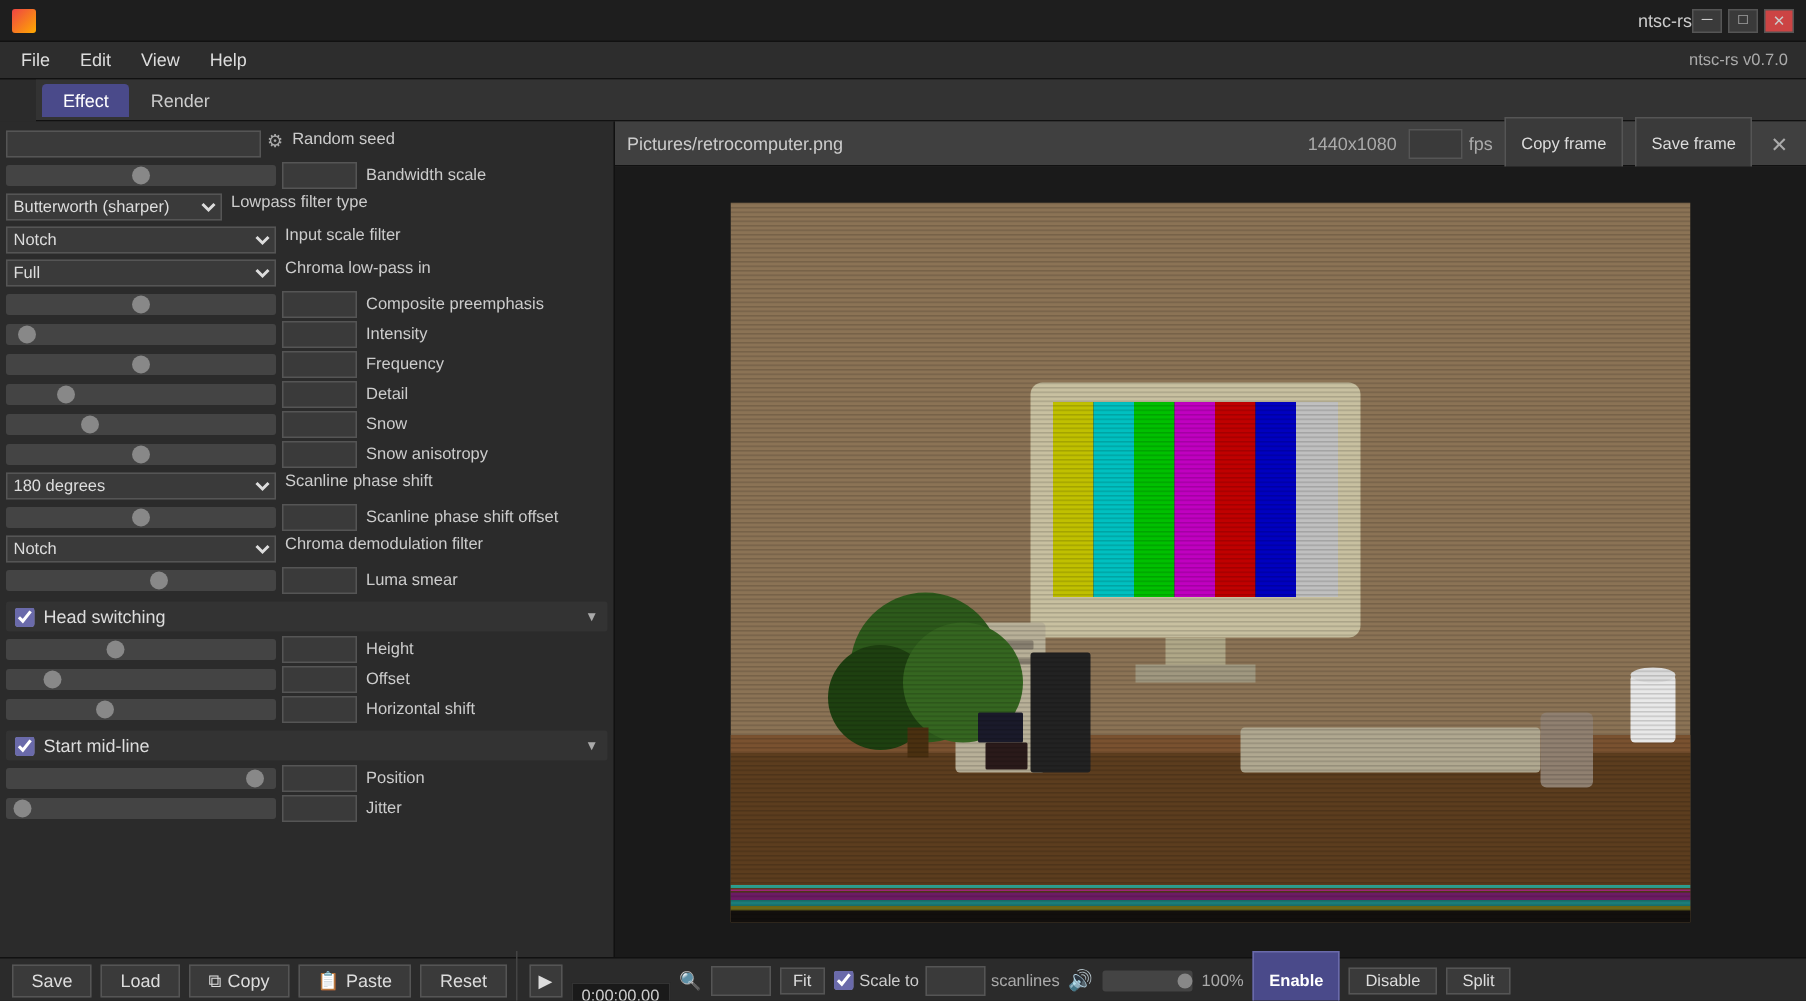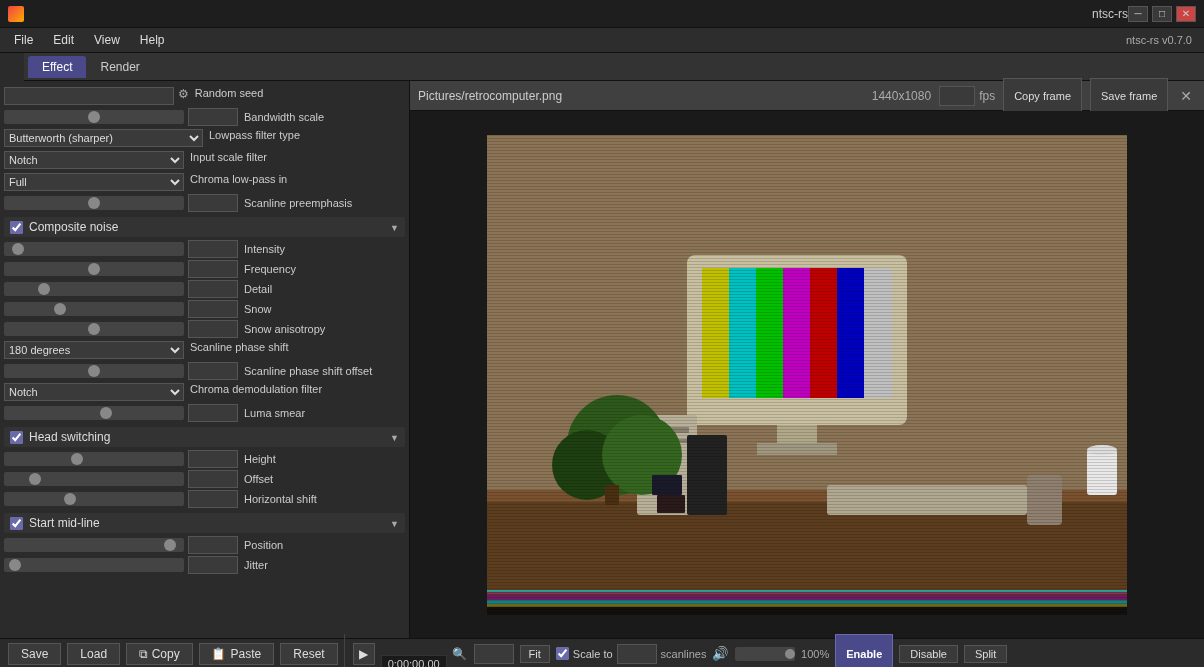--- a/index.html
+++ b/index.html
@@ -126,21 +126,21 @@
     </div>
 
     <div class="slider-row">
       <input type="range" class="slider-wide" min="0" max="2" step="0.01" value="1" style="">
       <input type="text" class="val-box" style="">
       <span class="ctrl-label">Bandwidth scale</span>
     </div>
 
 
     <div class="ctrl-row">
-      <select style="width:199px;">
+      <select style="width:144px;">
         <option>Butterworth (sharper)</option>
       </select>
       <span class="ctrl-label">Lowpass filter type</span>
     </div>
 
     <div class="ctrl-row">
       <select style="width:180px;">
         <option>Notch</option>
       </select>
       <span class="ctrl-label">Input scale filter</span>
@@ -149,28 +149,23 @@
     <div class="ctrl-row">
       <select style="width:180px;">
         <option>Full</option>
       </select>
       <span class="ctrl-label">Chroma low-pass in</span>
     </div>
 
     <div class="slider-row">
       <input type="range" class="slider-wide" min="0" max="2" step="0.01" value="1" style="">
       <input type="text" class="val-box" style="">
-      <span class="ctrl-label">Scanline preemphasis</span>
-    </div>
-
-    <div class="section-header">
-      <input type="checkbox" class="section-check" checked="" style="">
-      <span class="section-title">Composite noise</span>
-      <span class="section-arrow arrow-down"></span>
-    </div>
+      <span class="ctrl-label">Composite preemphasis</span>
+    </div>
+
 
     <div class="slider-row">
       <input type="range" class="slider-wide" min="0" max="1" step="0.001" value="0.05" style="">
       <input type="text" class="val-box" style="">
       <span class="ctrl-label">Intensity</span>
     </div>
 
     <div class="slider-row">
       <input type="range" class="slider-wide" min="0" max="1" step="0.001" value="0.5" style="">
       <input type="text" class="val-box" style="">

